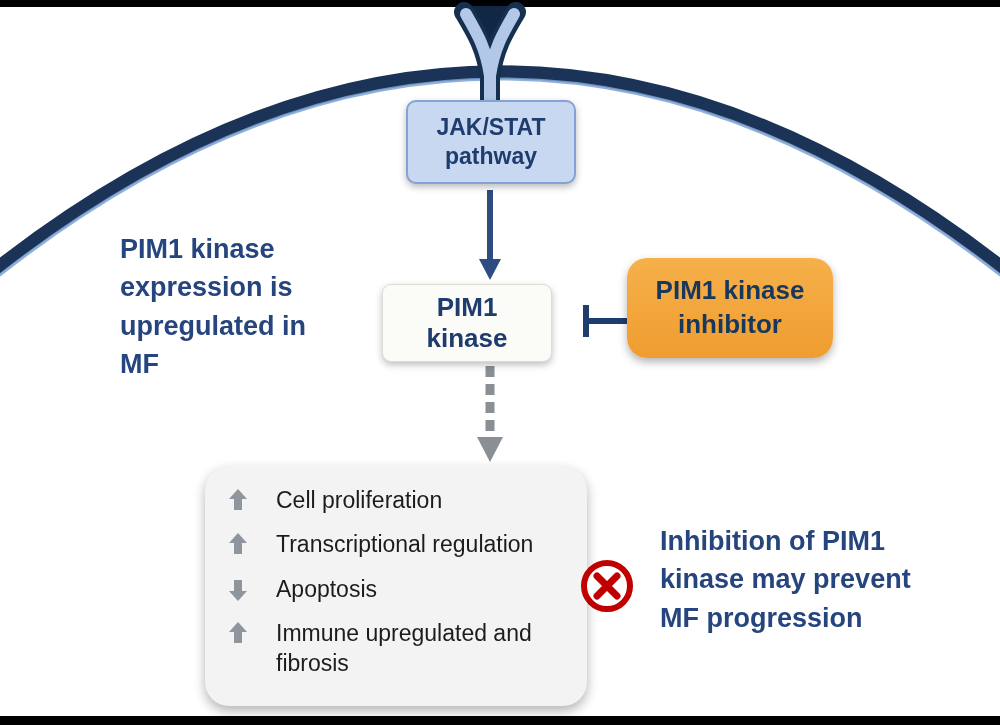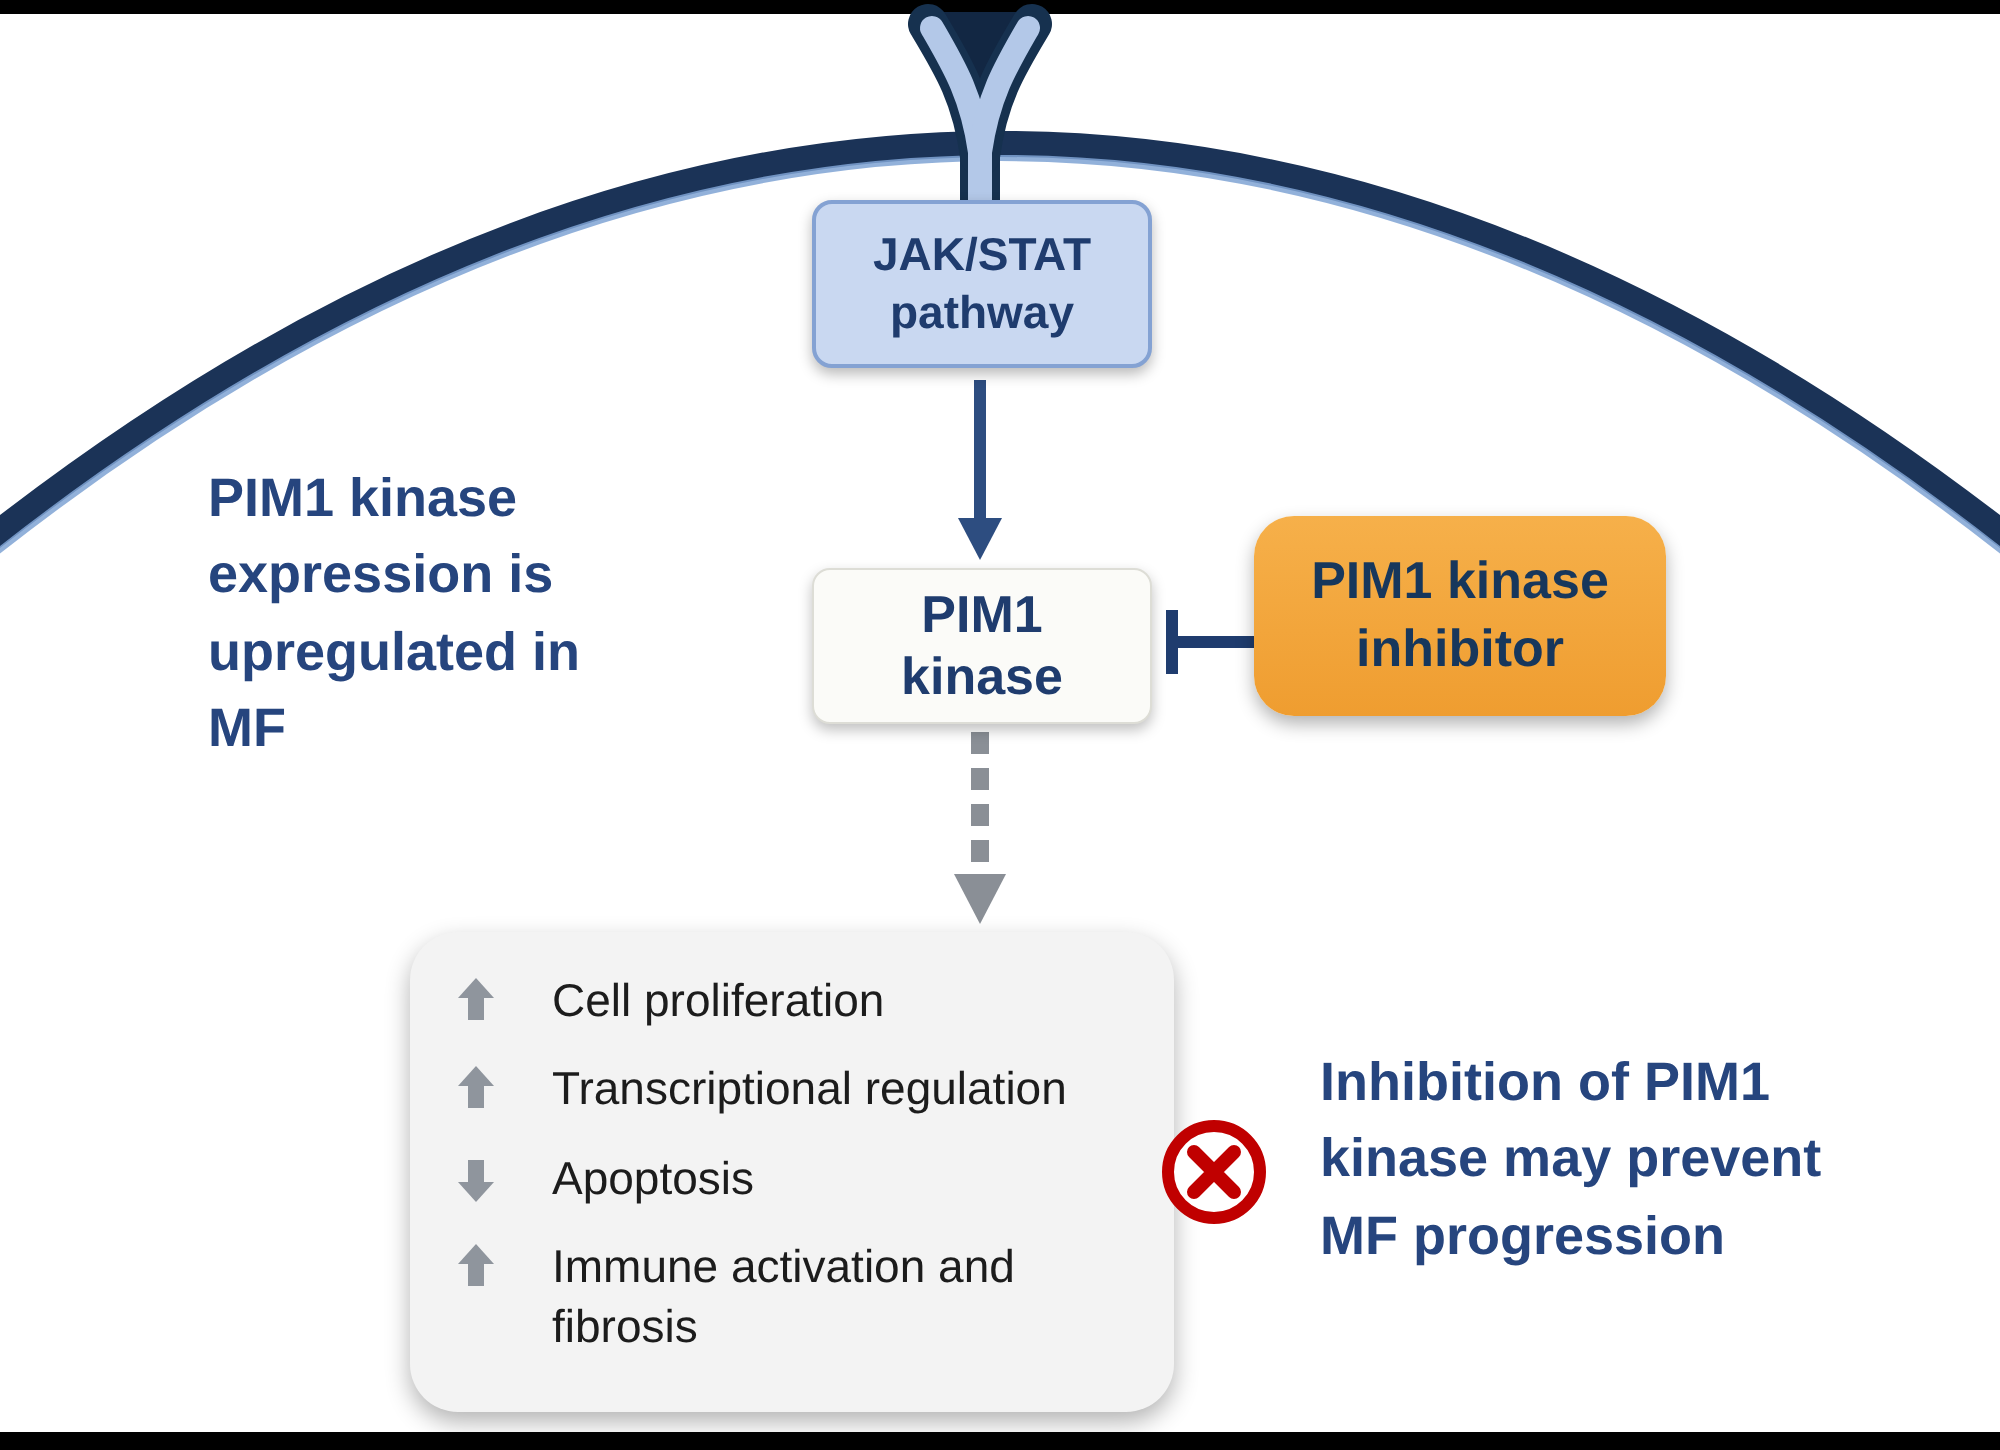--- a/index.html
+++ b/index.html
@@ -15,38 +15,38 @@
   .node{
     position:absolute;display:flex;align-items:center;justify-content:center;
     text-align:center;font-weight:bold;color:#1f3c6e;z-index:3;box-sizing:border-box;
   }
   .node-jak{
     left:406px;top:100px;width:170px;height:84px;
     background:#c9d8f1;border:2px solid #84a2d3;border-radius:10px;
     font-size:23px;line-height:1.25;box-shadow:0 3px 7px rgba(0,0,0,.28);
   }
   .node-pim{
-    left:406px;top:284px;width:170px;height:78px;
+    left:382px;top:284px;width:170px;height:78px;
     background:#fbfbf8;border:1px solid #ddddd6;border-radius:9px;
     font-size:26px;line-height:1.2;box-shadow:0 3px 7px rgba(0,0,0,.25);
   }
   .node-pim .node-label{max-width:110px;}
   .node-inh{
     left:627px;top:258px;width:206px;height:100px;
     background:linear-gradient(180deg,#f6b04a,#ef9d30);
     border-radius:20px;font-size:26px;line-height:1.3;color:#17375c;
     box-shadow:0 4px 9px rgba(0,0,0,.3);
   }
   .node-inh .node-label{max-width:160px;}
 
   .note{
     position:absolute;font-weight:bold;color:#26457e;
     font-size:27px;line-height:1.42;z-index:3;
   }
-  .note-left{left:104px;top:230px;width:215px;}
+  .note-left{left:120px;top:230px;width:215px;}
   .note-right{left:660px;top:522px;width:292px;}
 
   .effects{
     position:absolute;left:205px;top:466px;width:382px;height:240px;
     background:#f3f3f3;border-radius:24px;
     box-shadow:0 5px 12px rgba(0,0,0,.3);
     padding:20px 18px 12px 24px;box-sizing:border-box;z-index:2;
   }
   .effect-row{
     display:flex;gap:29px;align-items:flex-start;
@@ -138,21 +138,21 @@
       <div class="effect-row">
         <span class="block-arrow arrow-up"></span>
         <span class="effect-label">Transcriptional regulation</span>
       </div>
       <div class="effect-row">
         <span class="block-arrow arrow-down"></span>
         <span class="effect-label">Apoptosis</span>
       </div>
       <div class="effect-row">
         <span class="block-arrow arrow-up"></span>
-        <span class="effect-label">Immune activation and fibrosis</span>
+        <span class="effect-label">Immune upregulated and fibrosis</span>
       </div>
     </div>
 
   <svg class="prohibited" width="58" height="58" viewBox="0 0 58 58">
     <circle cx="29" cy="29" r="23" fill="#ffffff" stroke="#c00000" stroke-width="6"></circle>
     <path d="M19 19 L39 39 M39 19 L19 39" stroke="#c00000" stroke-width="7" stroke-linecap="round" fill="none"></path>
   </svg>
 
 </div>
 

